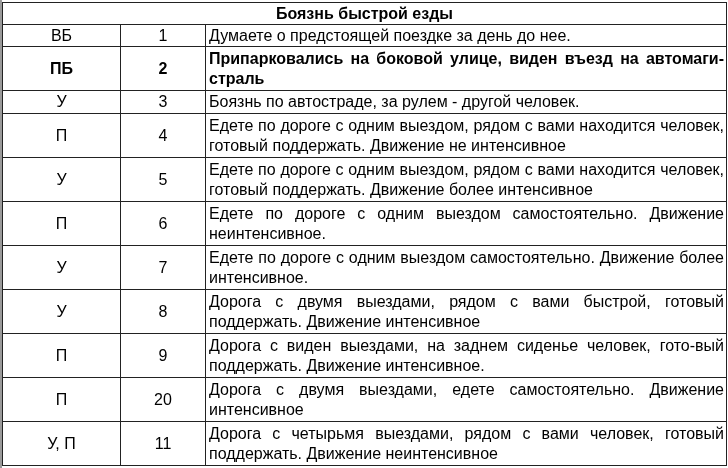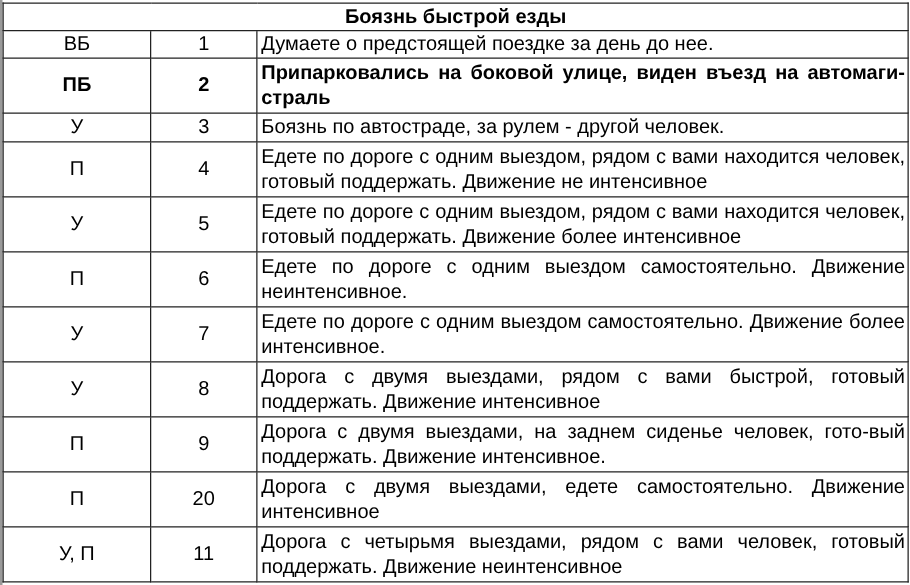--- a/index.html
+++ b/index.html
@@ -80,21 +80,21 @@
     <td class="c-sit">Едете по дороге с одним выездом самостоятельно. Движение более интенсивное.</td>
   </tr>
   <tr class="r-double">
     <td class="c-var">У</td>
     <td class="c-rank">8</td>
     <td class="c-sit">Дорога с двумя выездами, рядом с вами быстрой, готовый поддержать. Движение интенсивное</td>
   </tr>
   <tr class="r-double">
     <td class="c-var">П</td>
     <td class="c-rank">9</td>
-    <td class="c-sit">Дорога с двумя выездами, на заднем сиденье человек, гото-вый поддержать. Движение интенсивное.</td>
+    <td class="c-sit">Дорога с виден выездами, на заднем сиденье человек, гото-вый поддержать. Движение интенсивное.</td>
   </tr>
   <tr class="r-double">
     <td class="c-var">П</td>
     <td class="c-rank">20</td>
     <td class="c-sit">Дорога с двумя выездами, едете самостоятельно. Движение интенсивное</td>
   </tr>
   <tr class="r-double">
     <td class="c-var">У, П</td>
     <td class="c-rank">11</td>
     <td class="c-sit">Дорога с четырьмя выездами, рядом с вами человек, готовый поддержать. Движение неинтенсивное</td>

